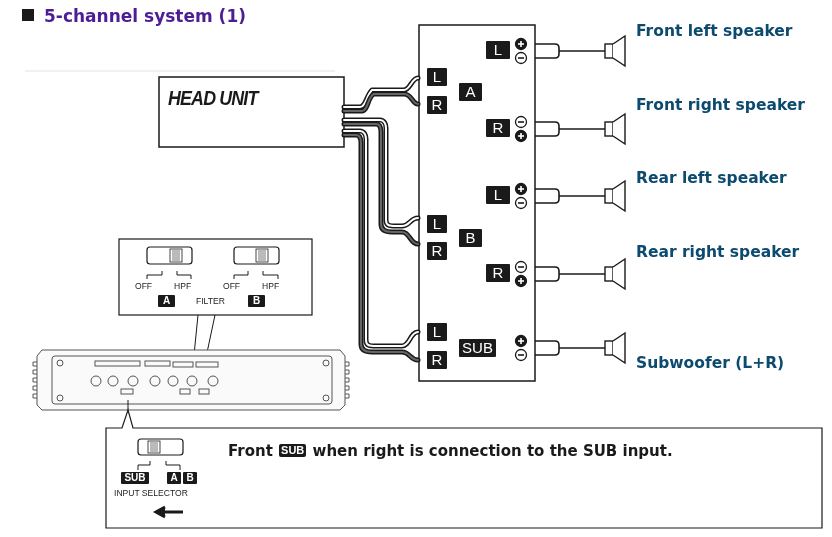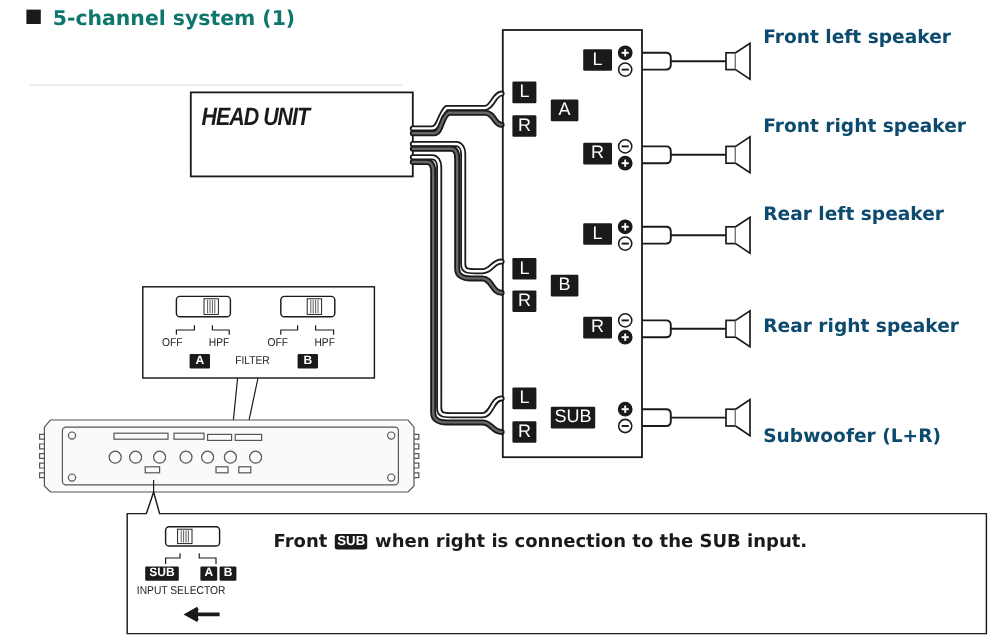--- a/index.html
+++ b/index.html
@@ -1,20 +1,20 @@
 <!DOCTYPE html>
 <html><head>
 <meta charset="utf-8">
 <style>
   html, body { margin:0; padding:0; background:#ffffff; }
   body { width:832px; height:537px; position:relative; overflow:hidden;
          font-family:"DejaVu Sans", sans-serif; color:#1a1a1a; }
   #diagram { position:absolute; left:0; top:0; width:832px; height:537px; }
   .title { position:absolute; left:22px; top:6px; font-family:"DejaVu Sans", sans-serif;
-           font-weight:bold; font-size:17px; color:#0f766e; white-space:nowrap; }
+           font-weight:bold; font-size:17px; color:#4c1d95; white-space:nowrap; }
   .title .sq { display:inline-block; width:12px; height:12px; background:#1a1a1a; margin-right:10px; vertical-align:1px; }
   .spk-label { position:absolute; font-family:"DejaVu Sans", sans-serif; font-size:15.5px; font-weight:600; color:#0c4a6e; white-space:nowrap; }
   .head-unit-label { position:absolute; left:168px; top:86px; font-family:"Liberation Sans", sans-serif;
            font-style:italic; font-weight:bold; font-size:21px; letter-spacing:-1px; color:#1a1a1a; transform:scaleX(0.85); transform-origin:left; }
   .badge { position:absolute; background:#1a1a1a; color:#fff; font-family:"Liberation Sans", sans-serif;
            font-size:15px; line-height:18px; text-align:center; border-radius:1px; }
   .small-text { position:absolute; font-family:"Liberation Sans", sans-serif; font-size:9.5px; color:#222; white-space:nowrap; transform:scaleX(0.9); transform-origin:left; }
   .mini-badge { position:absolute; background:#1a1a1a; color:#fff; font-family:"Liberation Sans", sans-serif; font-weight:bold;
            font-size:10px; line-height:12px; text-align:center; border-radius:1px; }
   .note { position:absolute; left:228px; top:442px; font-family:"DejaVu Sans", sans-serif; font-size:15px; font-weight:600; color:#1a1a1a; white-space:nowrap; }
@@ -191,21 +191,21 @@
 <div class="badge" style="left:459px;top:339px;width:37px;">SUB</div>
 
 <div class="badge" style="left:486px;top:41px;width:24px;">L</div>
 <div class="badge" style="left:486px;top:119px;width:24px;">R</div>
 <div class="badge" style="left:486px;top:186px;width:24px;">L</div>
 <div class="badge" style="left:486px;top:264px;width:24px;">R</div>
 
 <div class="spk-label" style="left:636px;top:22px;">Front left speaker</div>
 <div class="spk-label" style="left:636px;top:96px;">Front right speaker</div>
 <div class="spk-label" style="left:636px;top:169px;">Rear left speaker</div>
-<div class="spk-label" style="left:636px;top:243px;margin-top:20px;">Rear right speaker</div>
+<div class="spk-label" style="left:636px;top:243px;">Rear right speaker</div>
 <div class="spk-label" style="left:636px;top:318px;margin-top:36px;">Subwoofer (L+R)</div>
 
 <div class="small-text" style="left:135px;top:280px;">OFF</div>
 <div class="small-text" style="left:174px;top:280px;">HPF</div>
 <div class="small-text" style="left:223px;top:280px;">OFF</div>
 <div class="small-text" style="left:262px;top:280px;">HPF</div>
 <div class="mini-badge" style="left:158px;top:295px;width:17px;">A</div>
 <div class="small-text" style="left:196px;top:295px;">FILTER</div>
 <div class="mini-badge" style="left:248px;top:295px;width:17px;">B</div>
 

